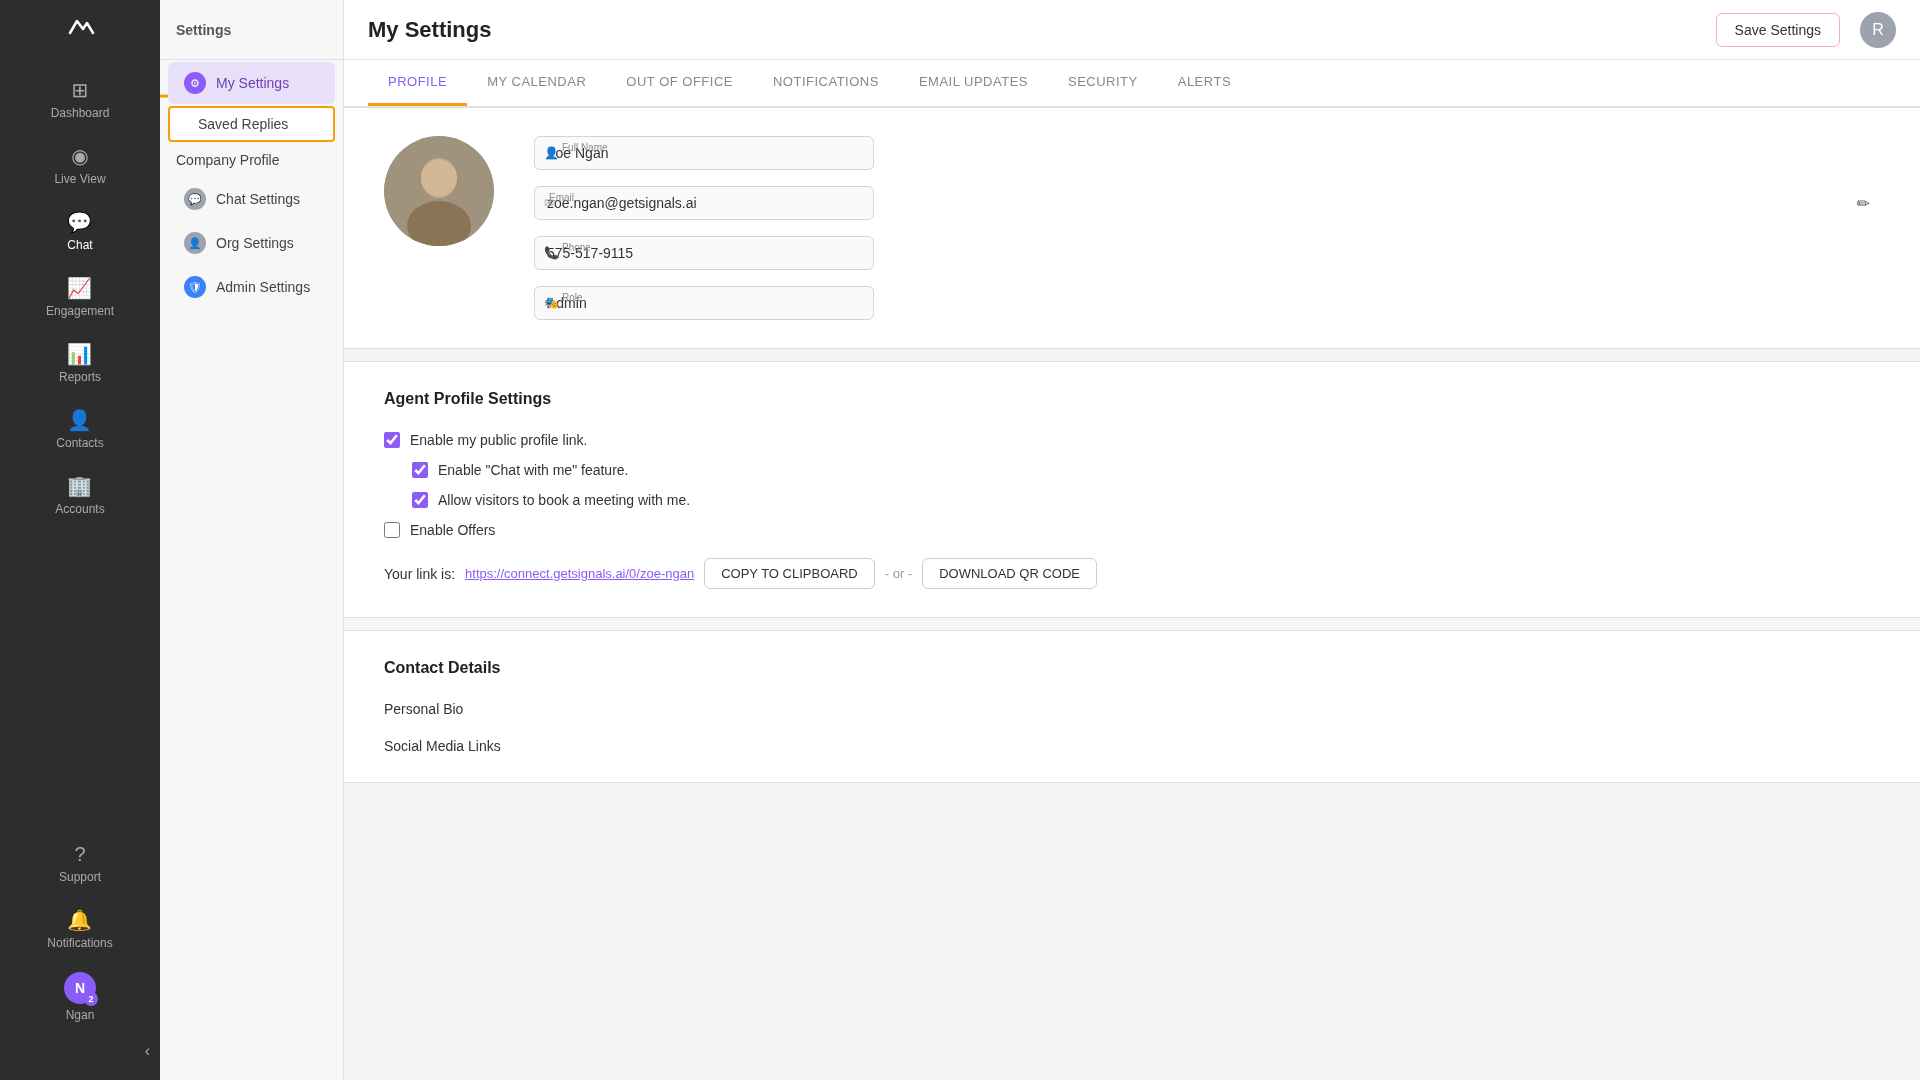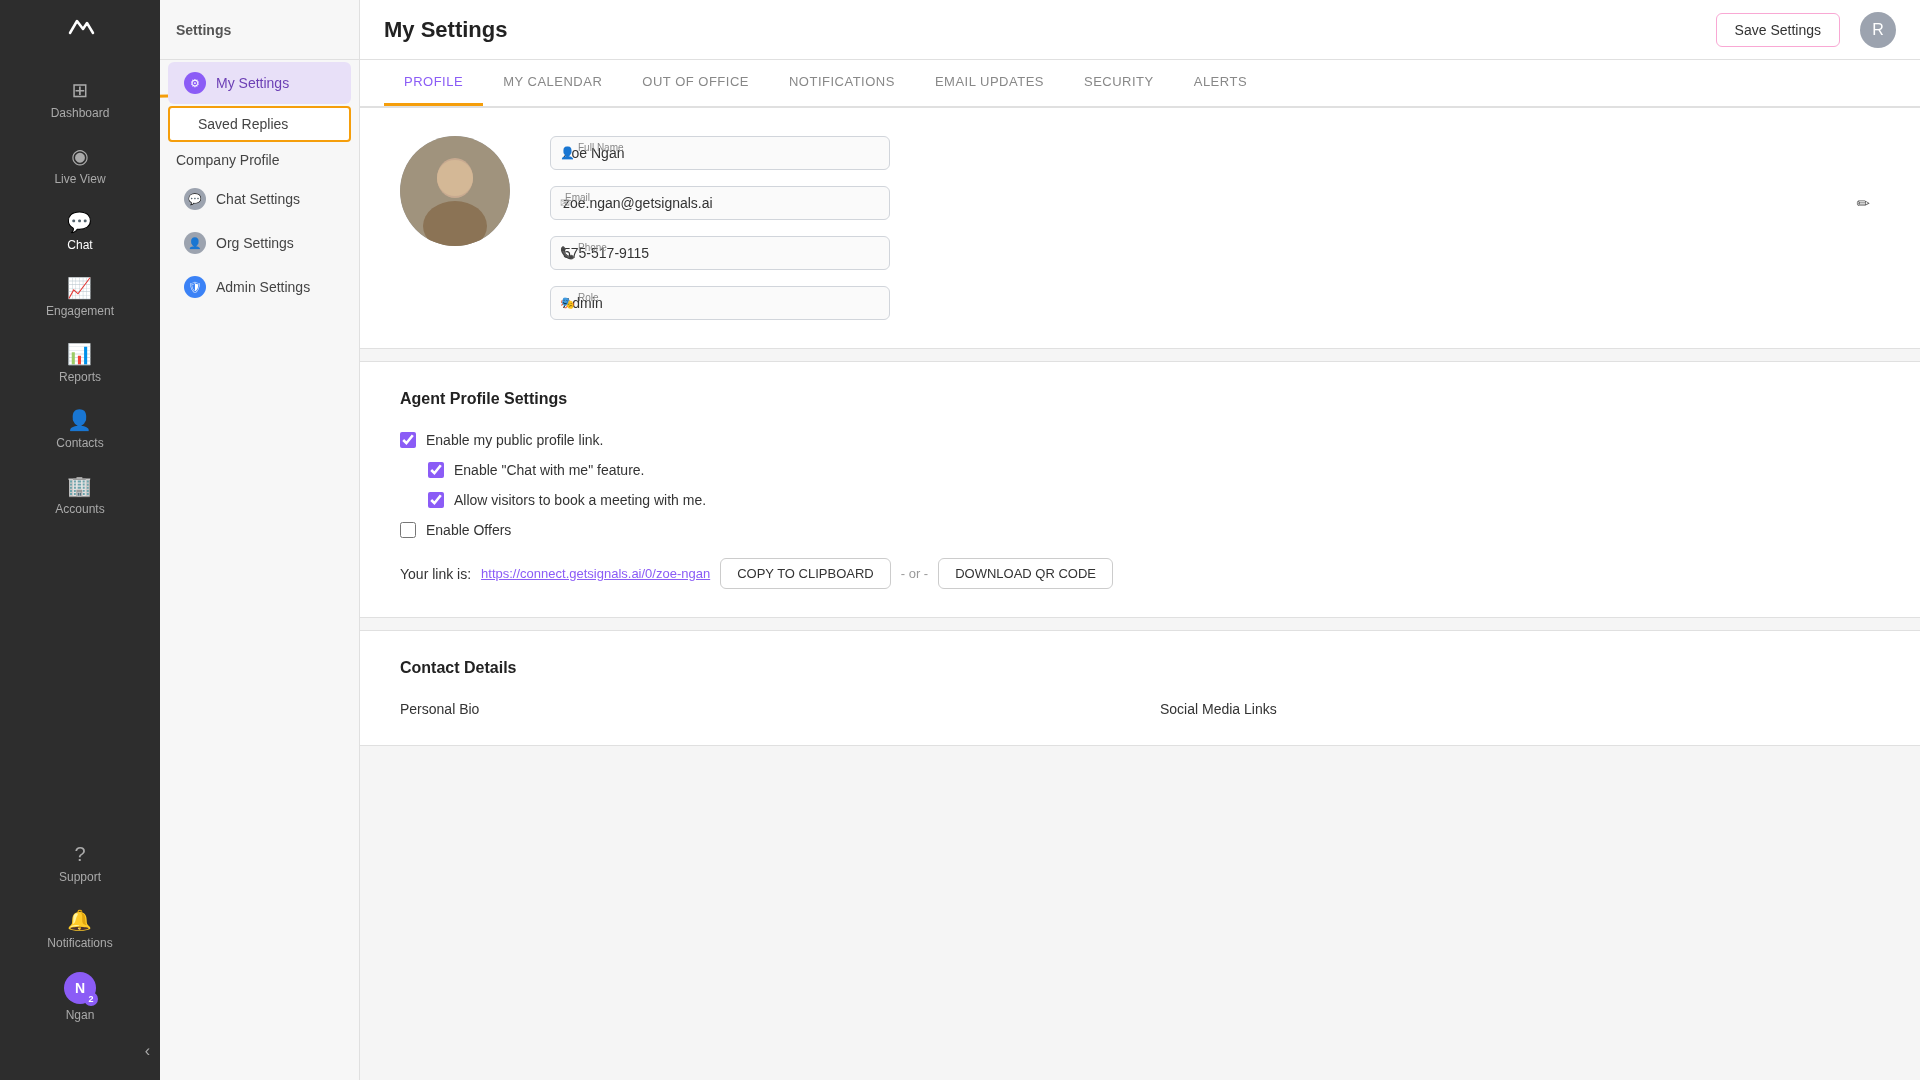--- a/index.html
+++ b/index.html
@@ -73,21 +73,21 @@
       padding: 10px;
       color: #aaa;
       cursor: pointer;
       font-size: 16px;
       align-self: flex-end;
       margin-bottom: 10px;
     }
 
     
     .settings-sidebar {
-      width: 200px;
+      width: 184px;
       background: #f7f7f7;
       border-right: 1px solid #e0e0e0;
       flex-shrink: 0;
       padding-top: 60px;
       position: relative;
       z-index: 5;
     }
     .settings-item {
       display: flex;
       align-items: center;
@@ -321,21 +321,22 @@
       padding: 7px 16px;
       font-size: 13px;
       cursor: pointer;
       color: #333;
     }
     .or-text { color: #999; font-size: 13px; }
 
     
     .contact-details-row {
       display: flex;
-      gap: 40px;
+      gap: 21px;
+      flex-direction: column;
     }
     .contact-col {
       flex: 1;
       font-size: 14px;
       color: #333;
       font-weight: 500;
     }
 
     
     .settings-sidebar-header {

